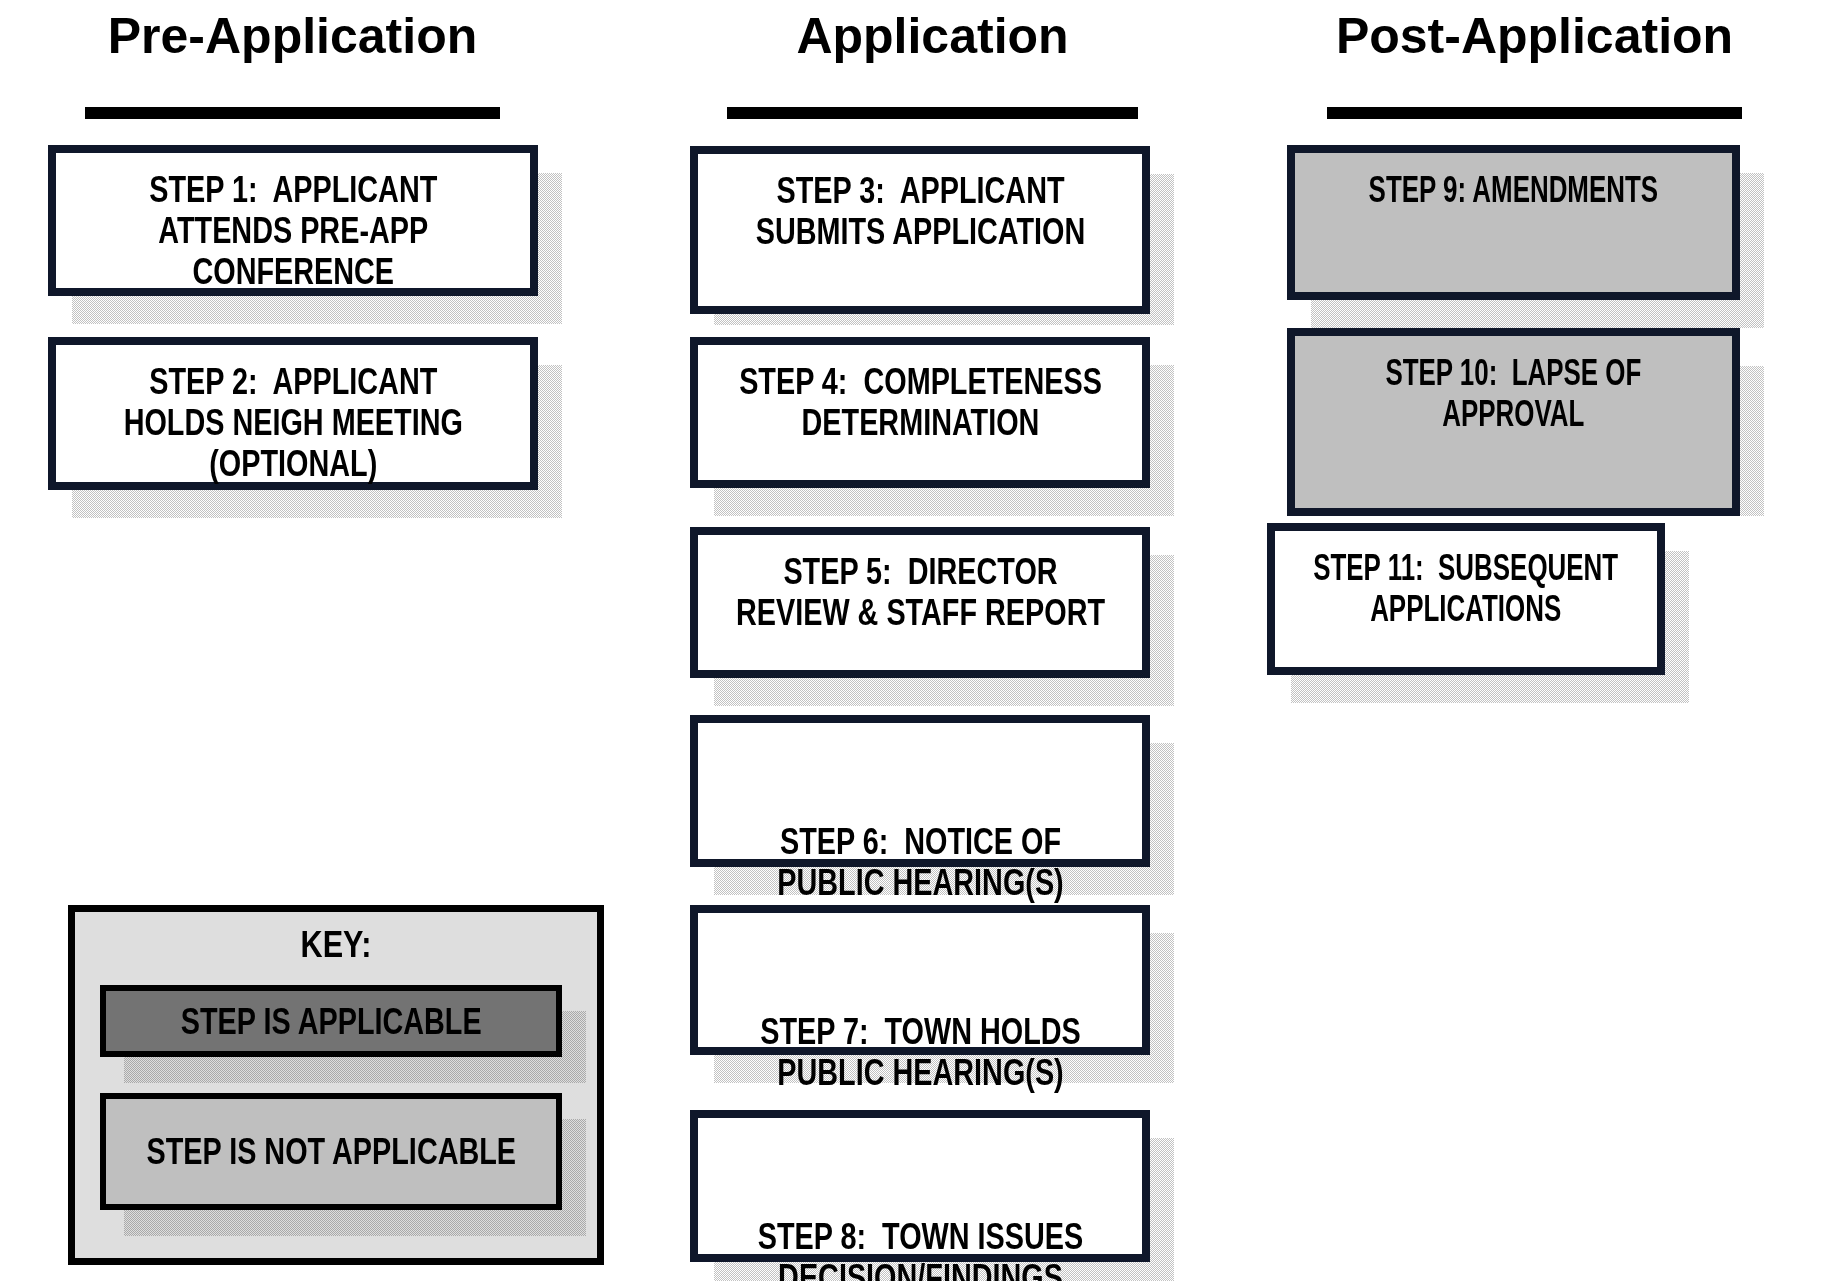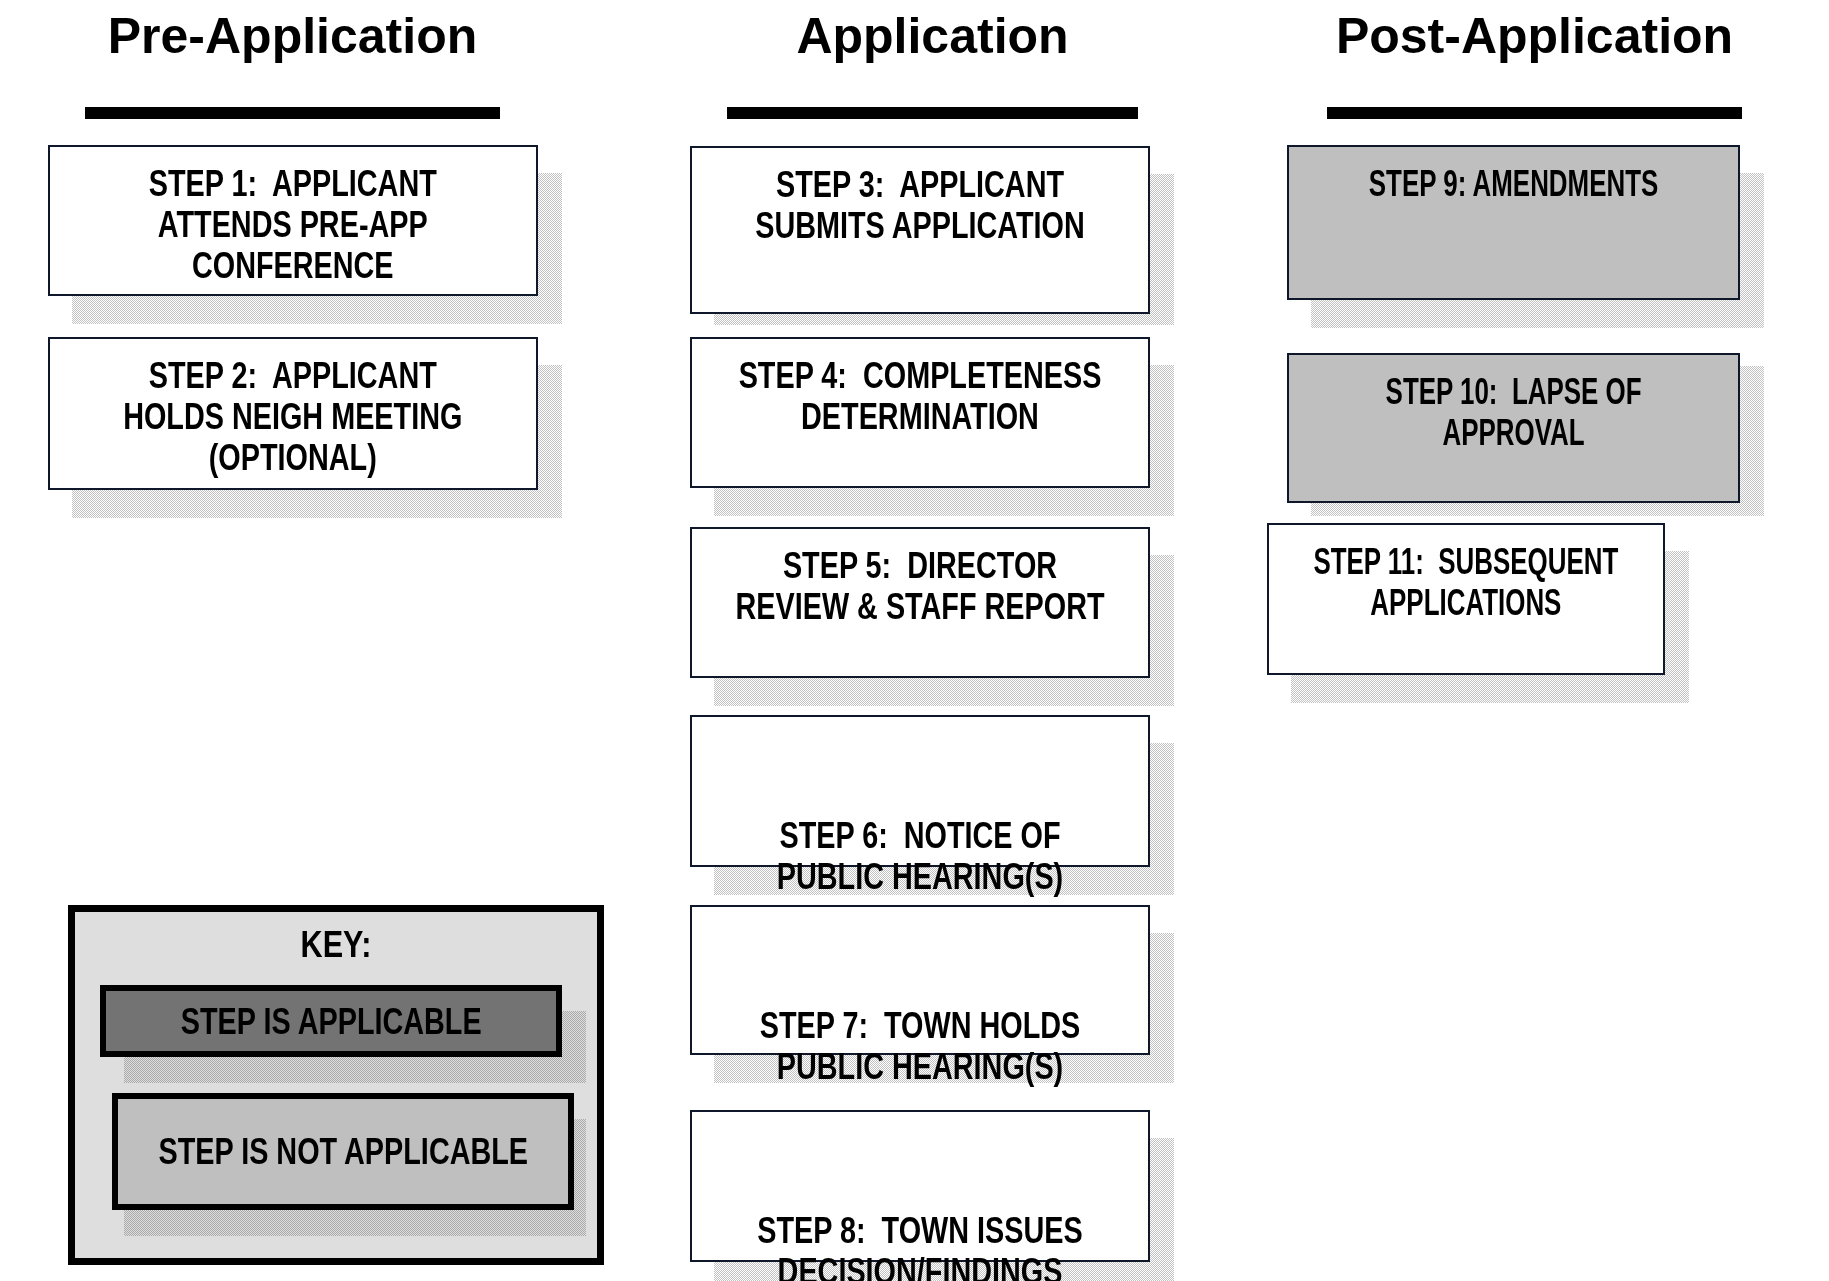--- a/index.html
+++ b/index.html
@@ -17,21 +17,21 @@
   .col-underline {
     position:absolute; height:12px; background:#000; top:107px;
   }
   .shadow {
     position:absolute; z-index:1;
     background:conic-gradient(rgba(0,0,0,0.24) 0 25%, rgba(0,0,0,0) 0 50%,
                rgba(0,0,0,0.24) 0 75%, rgba(0,0,0,0) 0) 0 0/2px 2px;
   }
   .box {
     position:absolute; z-index:2; box-sizing:border-box;
-    border:2px solid #0f172a; background:#ffffff;
+    border:8px solid #0f172a; background:#ffffff;
     padding-top:16px; text-align:center; overflow:visible;
   }
   .box.gray { background:#bfbfbf; }
   .box-text {
     font-weight:bold; font-size:36px; line-height:41px;
     white-space:pre-wrap;
     width:125%; margin-left:-12.5%;
     transform:scaleX(0.80); transform-origin:50% 0;
   }
   .narrow .box-text {
@@ -46,21 +46,21 @@
   .key-title {
     text-align:center; font-weight:bold; font-size:36px; line-height:42px;
     padding-top:12px; transform:scaleX(0.85); transform-origin:50% 0;
   }
   .key-item {
     position:absolute; z-index:2; box-sizing:border-box;
     border:6px solid #000; background:#737373;
     display:flex; align-items:center; justify-content:center;
     text-align:center;
   }
-  .key-item.gray { background:#bfbfbf;margin-left:12px; }
+  .key-item.gray { background:#bfbfbf; }
   .key-item .box-text { padding:0; flex:none; margin-left:0; }
 </style>
 </head>
 <body>
 
 <div class="canvas">
 
   <div class="col-header" style="left:85px; top:12px; width:415px;">Pre-Application</div>
   <div class="col-underline" style="left:85px; width:415px;"></div>
 
@@ -128,21 +128,21 @@
       
     </div>
   </div>
 
   <div class="shadow" style="left:1311px; top:173px; width:453px; height:155px;"></div>
   <div class="box gray narrow" style="left:1287px; top:145px; width:453px; height:155px;">
     <div class="box-text">STEP 9: AMENDMENTS</div>
   </div>
 
   <div class="shadow" style="left:1311px; top:366px; width:453px; height:150px;"></div>
-  <div class="box gray narrow" style="left:1287px; top:353px; width:453px; height:150px;">
+  <div class="box gray narrow" style="left:1287px; top:328px; width:453px; height:188px;">
     <div class="box-text">STEP 10:  LAPSE OF
 APPROVAL</div>
   </div>
 
   <div class="shadow" style="left:1291px; top:551px; width:398px; height:152px;"></div>
   <div class="box narrow" style="left:1267px; top:523px; width:398px; height:152px;">
     <div class="box-text">STEP 11:  SUBSEQUENT
 APPLICATIONS</div>
   </div>
 

